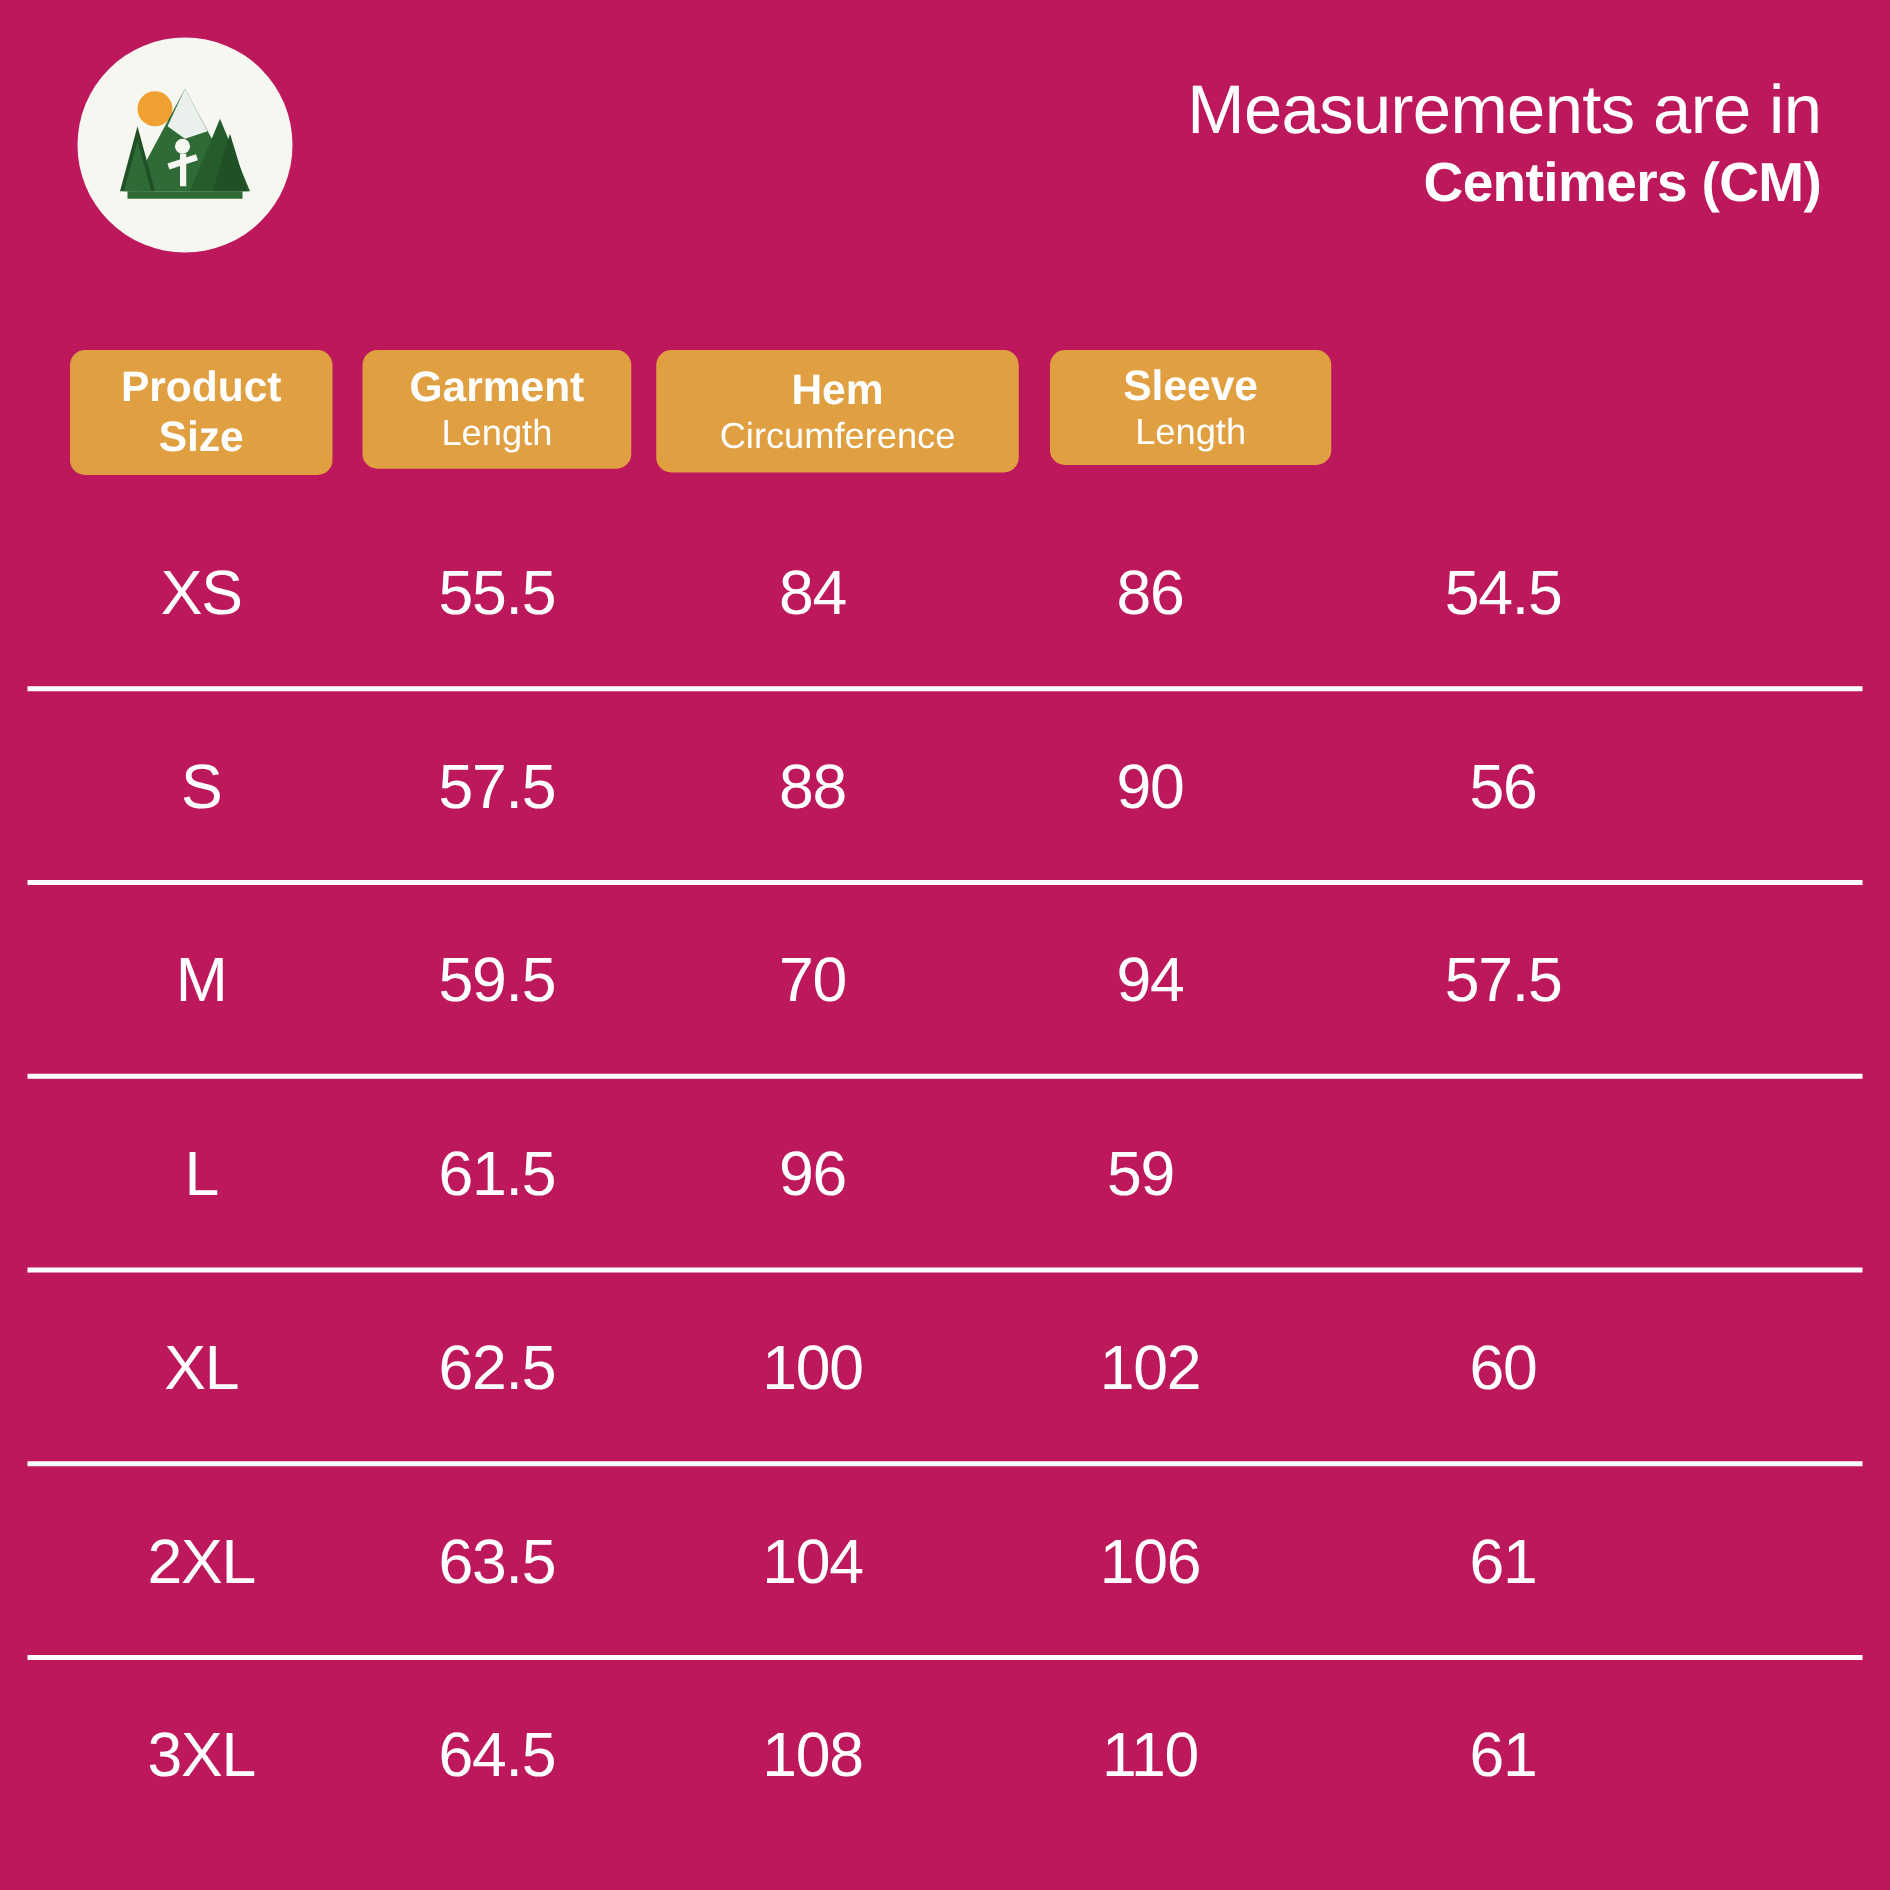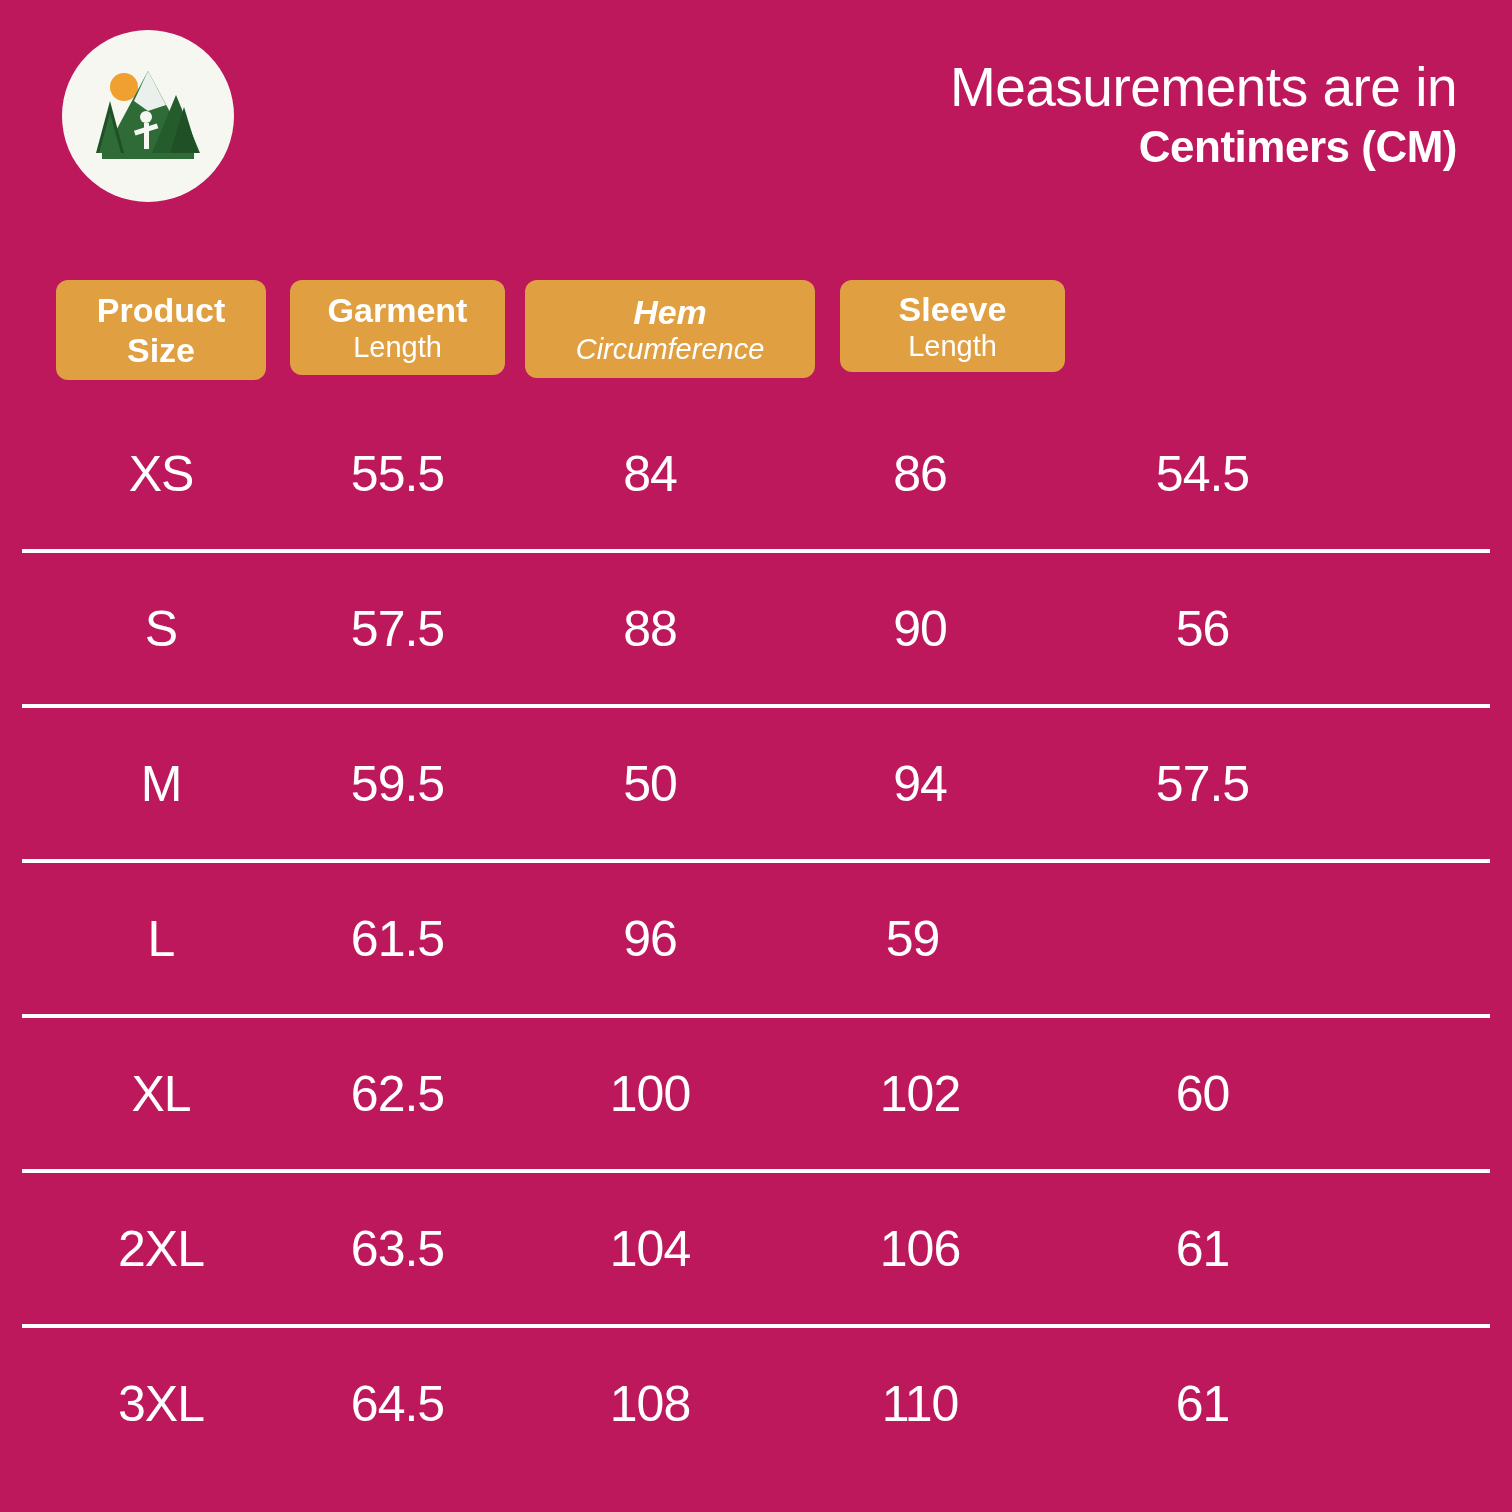--- a/index.html
+++ b/index.html
@@ -93,21 +93,21 @@
     display: block;
   }
   .head-cell .light {
     font-weight: 400;
     font-size: 29px;
     display: block;
   }
   .c0 { width: 210px; height: 100px; }
   .c1 { width: 215px; height: 95px; }
   .c2 { width: 220px; height: 90px; }
-  .c3 { width: 310px; height: 98px; font-style: italic; }
+  .c3 { width: 310px; height: 98px; }
   .c4 { width: 225px; height: 92px; }
   .col {
     display: flex;
     align-items: center;
     justify-content: center;
   }
   .col0 { width: 218px; }
   .col1 { width: 255px; }
   .col2 { width: 250px; }
   .col3 { width: 290px; }
@@ -222,21 +222,21 @@
       <div class="col col1 cell">57.5</div>
       <div class="col col2 cell">88</div>
       <div class="col col3 cell">90</div>
       <div class="col col4 cell">56</div>
     </div>
     <div class="divider"></div>
 
     <div class="data-row">
       <div class="col col0 cell">M</div>
       <div class="col col1 cell">59.5</div>
-      <div class="col col2 cell">50</div>
+      <div class="col col2 cell">70</div>
       <div class="col col3 cell">94</div>
       <div class="col col4 cell">57.5</div>
     </div>
     <div class="divider"></div>
 
     <div class="data-row">
       <div class="col col0 cell">L</div>
       <div class="col col1 cell">61.5</div>
       <div class="col col2 cell">96</div>
       <div class="col col4 cell">59</div>

